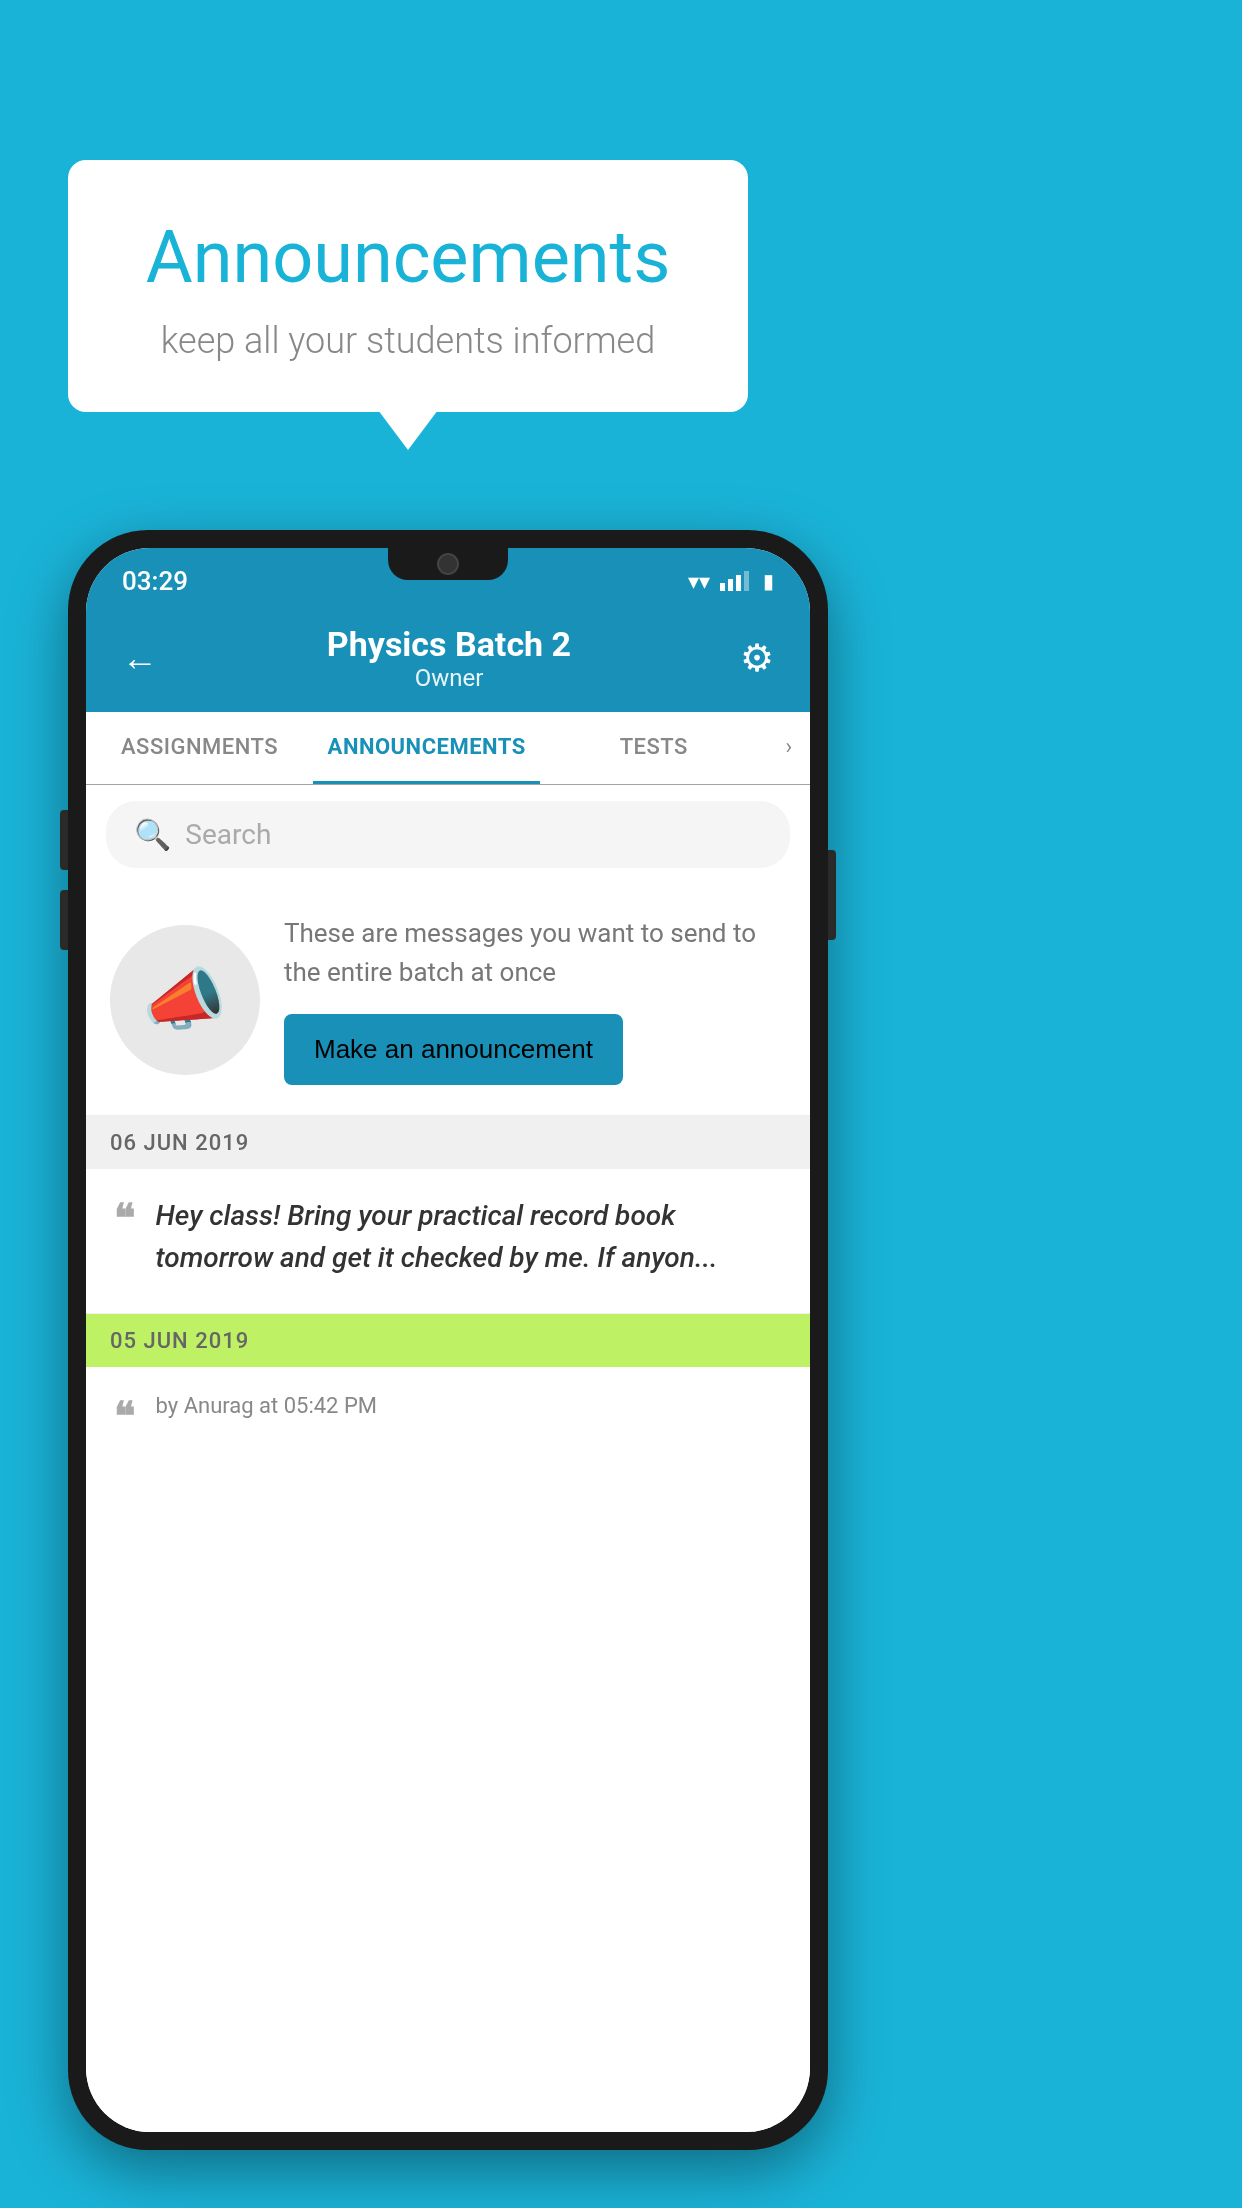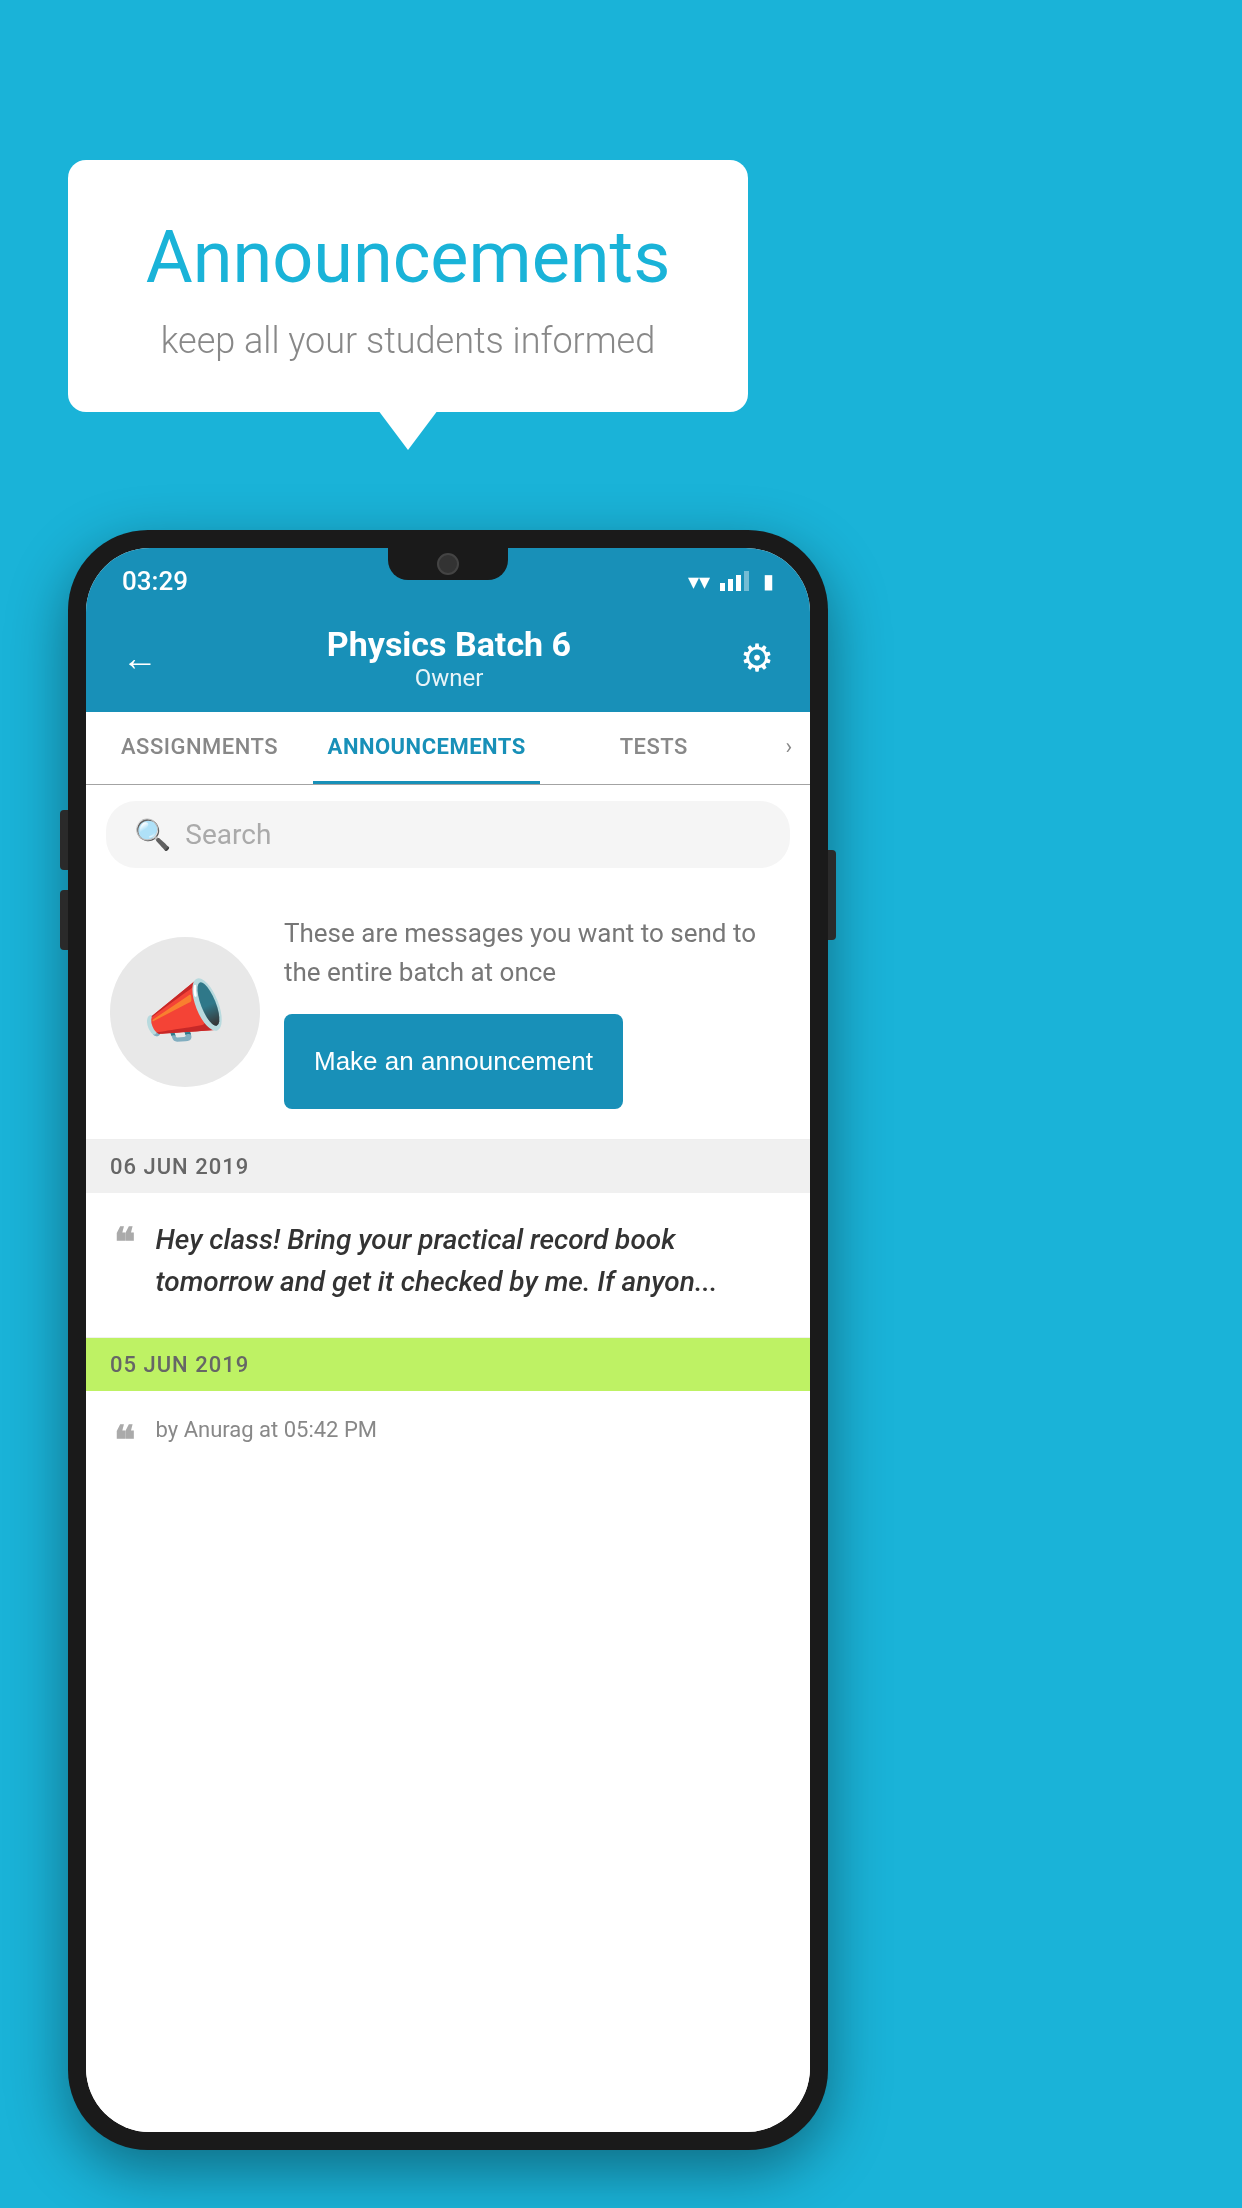--- a/index.html
+++ b/index.html
@@ -326,24 +326,24 @@
 
     .announcement-desc {
       color: #777;
       font-size: 26px;
       line-height: 1.5;
       margin-bottom: 22px;
     }
 
     .make-announcement-btn {
       background: #1890b8;
-      color: #ffffff;
+      color: #000000;
       border: none;
       border-radius: 8px;
-      padding: 32px 30px;
+      padding: 20px 30px;
       font-size: 26px;
       font-weight: 500;
       cursor: pointer;
       display: inline-block;
     }
 
     
     .date-separator {
       background: #f0f0f0;
       padding: 14px 24px;
@@ -446,21 +446,21 @@
             <span style="height:16px;"></span>
             <span style="height:20px; background:rgba(255,255,255,0.4);"></span>
           </div>
           <span class="battery-icon">▮</span>
         </div>
       </div>
 
       <div class="app-header">
         <span class="back-arrow">←</span>
         <div class="header-center">
-          <div class="header-title">Physics Batch 6</div>
+          <div class="header-title">Physics Batch 2</div>
           <div class="header-subtitle">Owner</div>
         </div>
         <span class="gear-icon">⚙</span>
       </div>
 
       <div class="tabs-bar">
         <div class="tab-item">
           <span>ASSIGNMENTS</span>
         </div>
         <div class="tab-item active">

